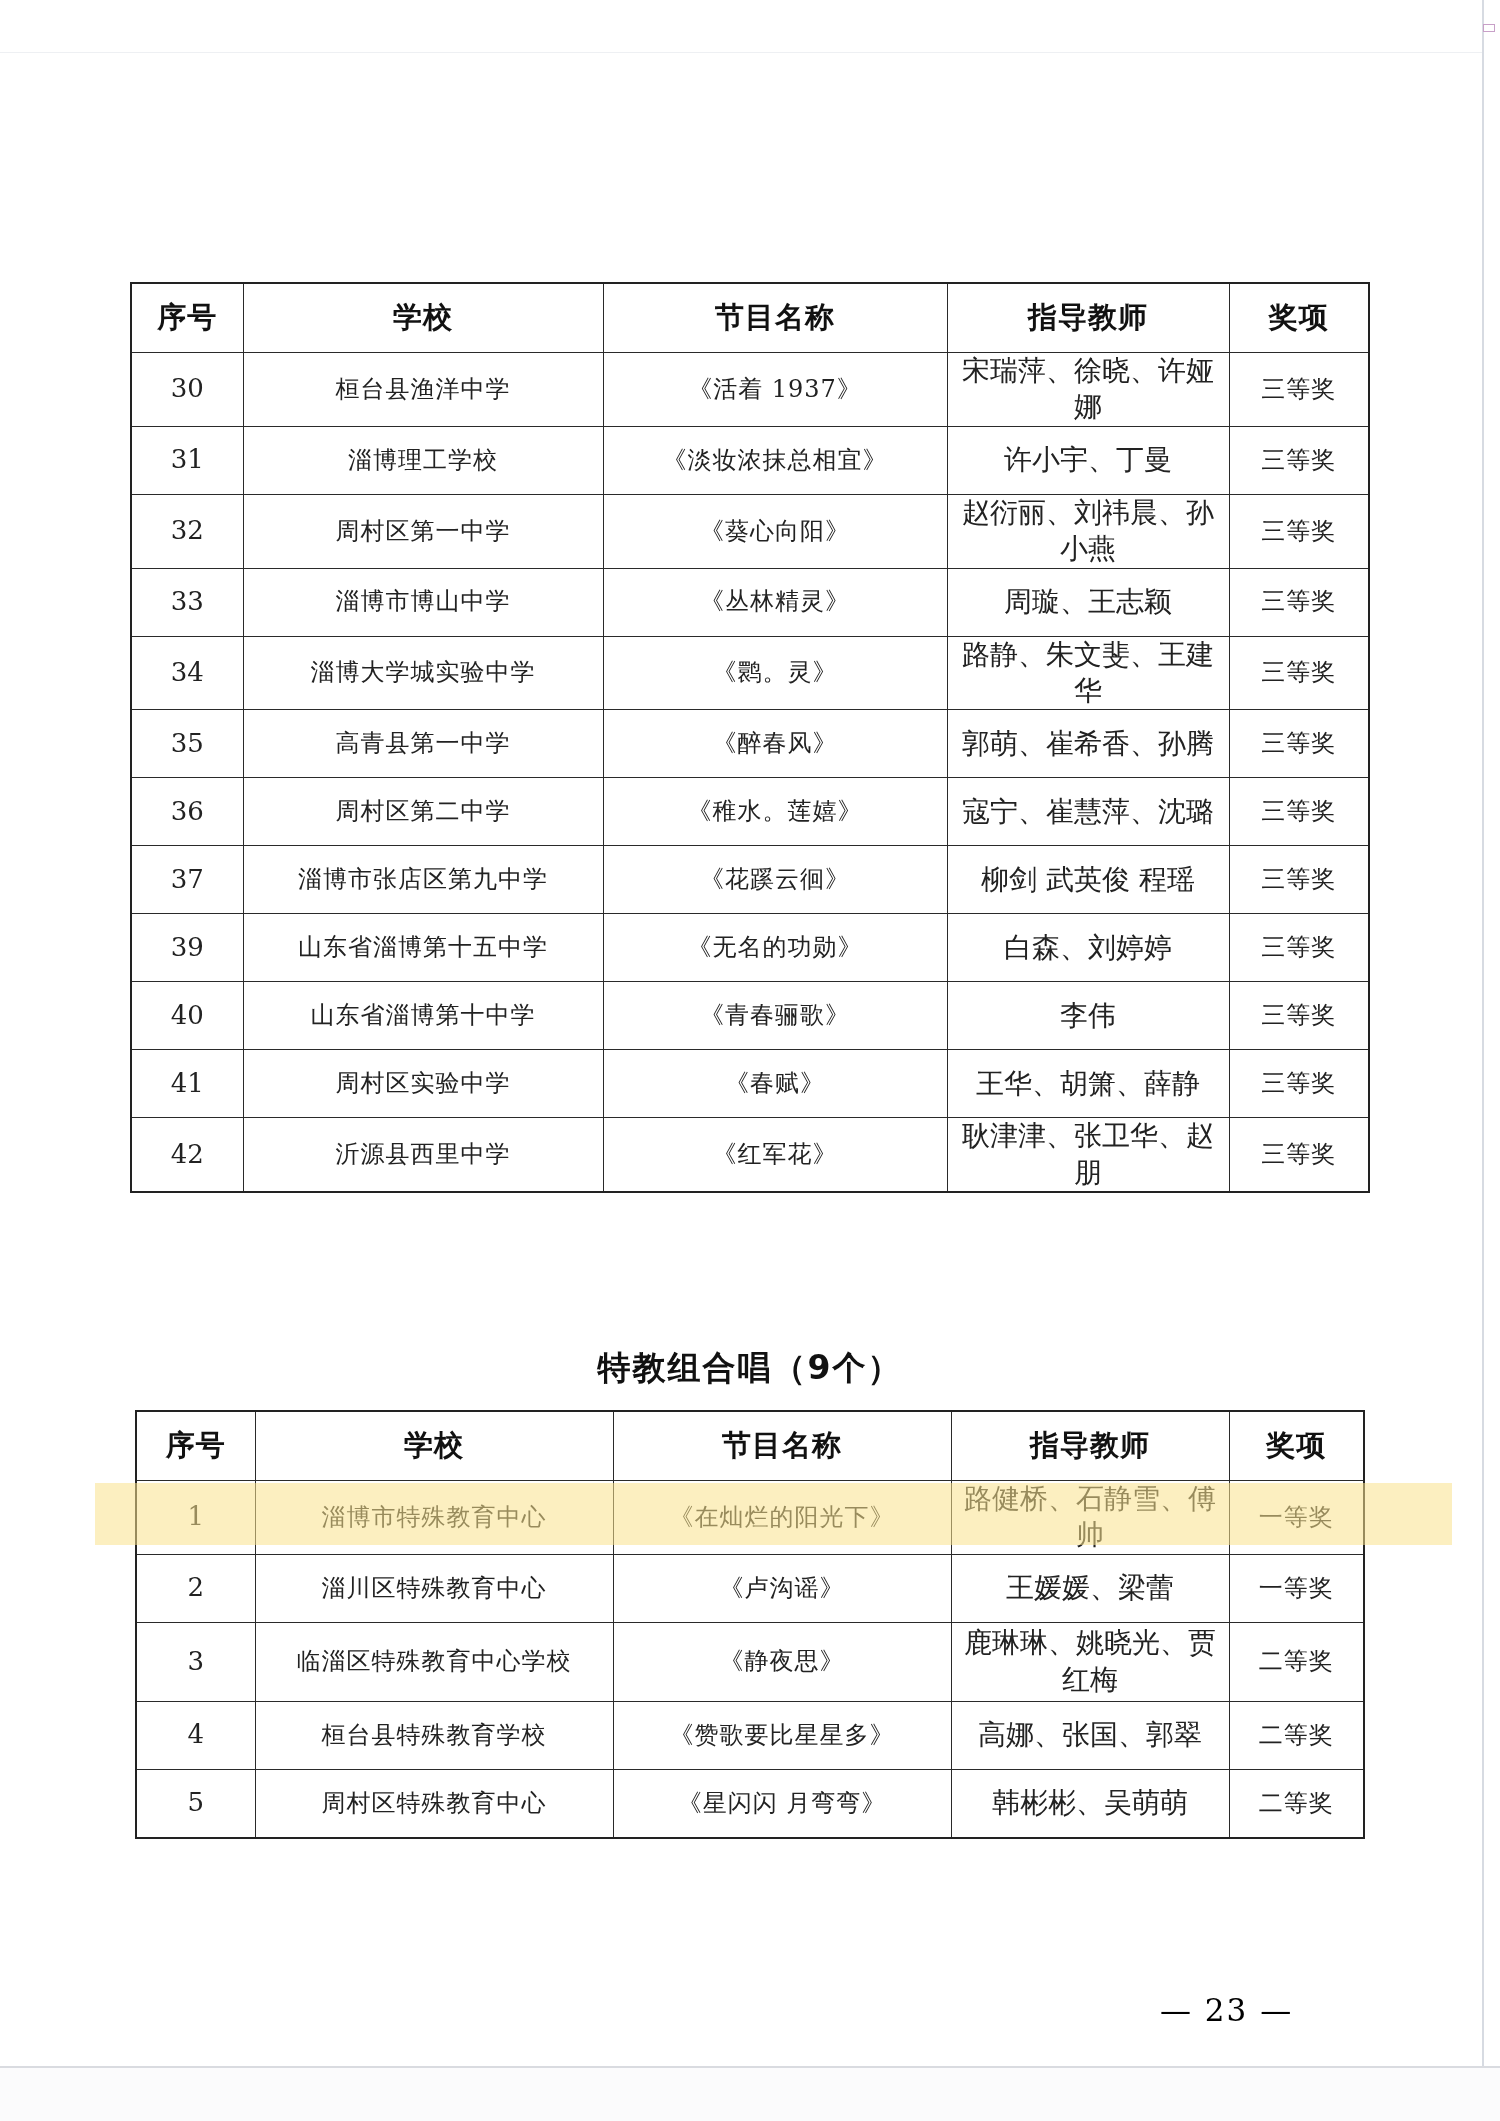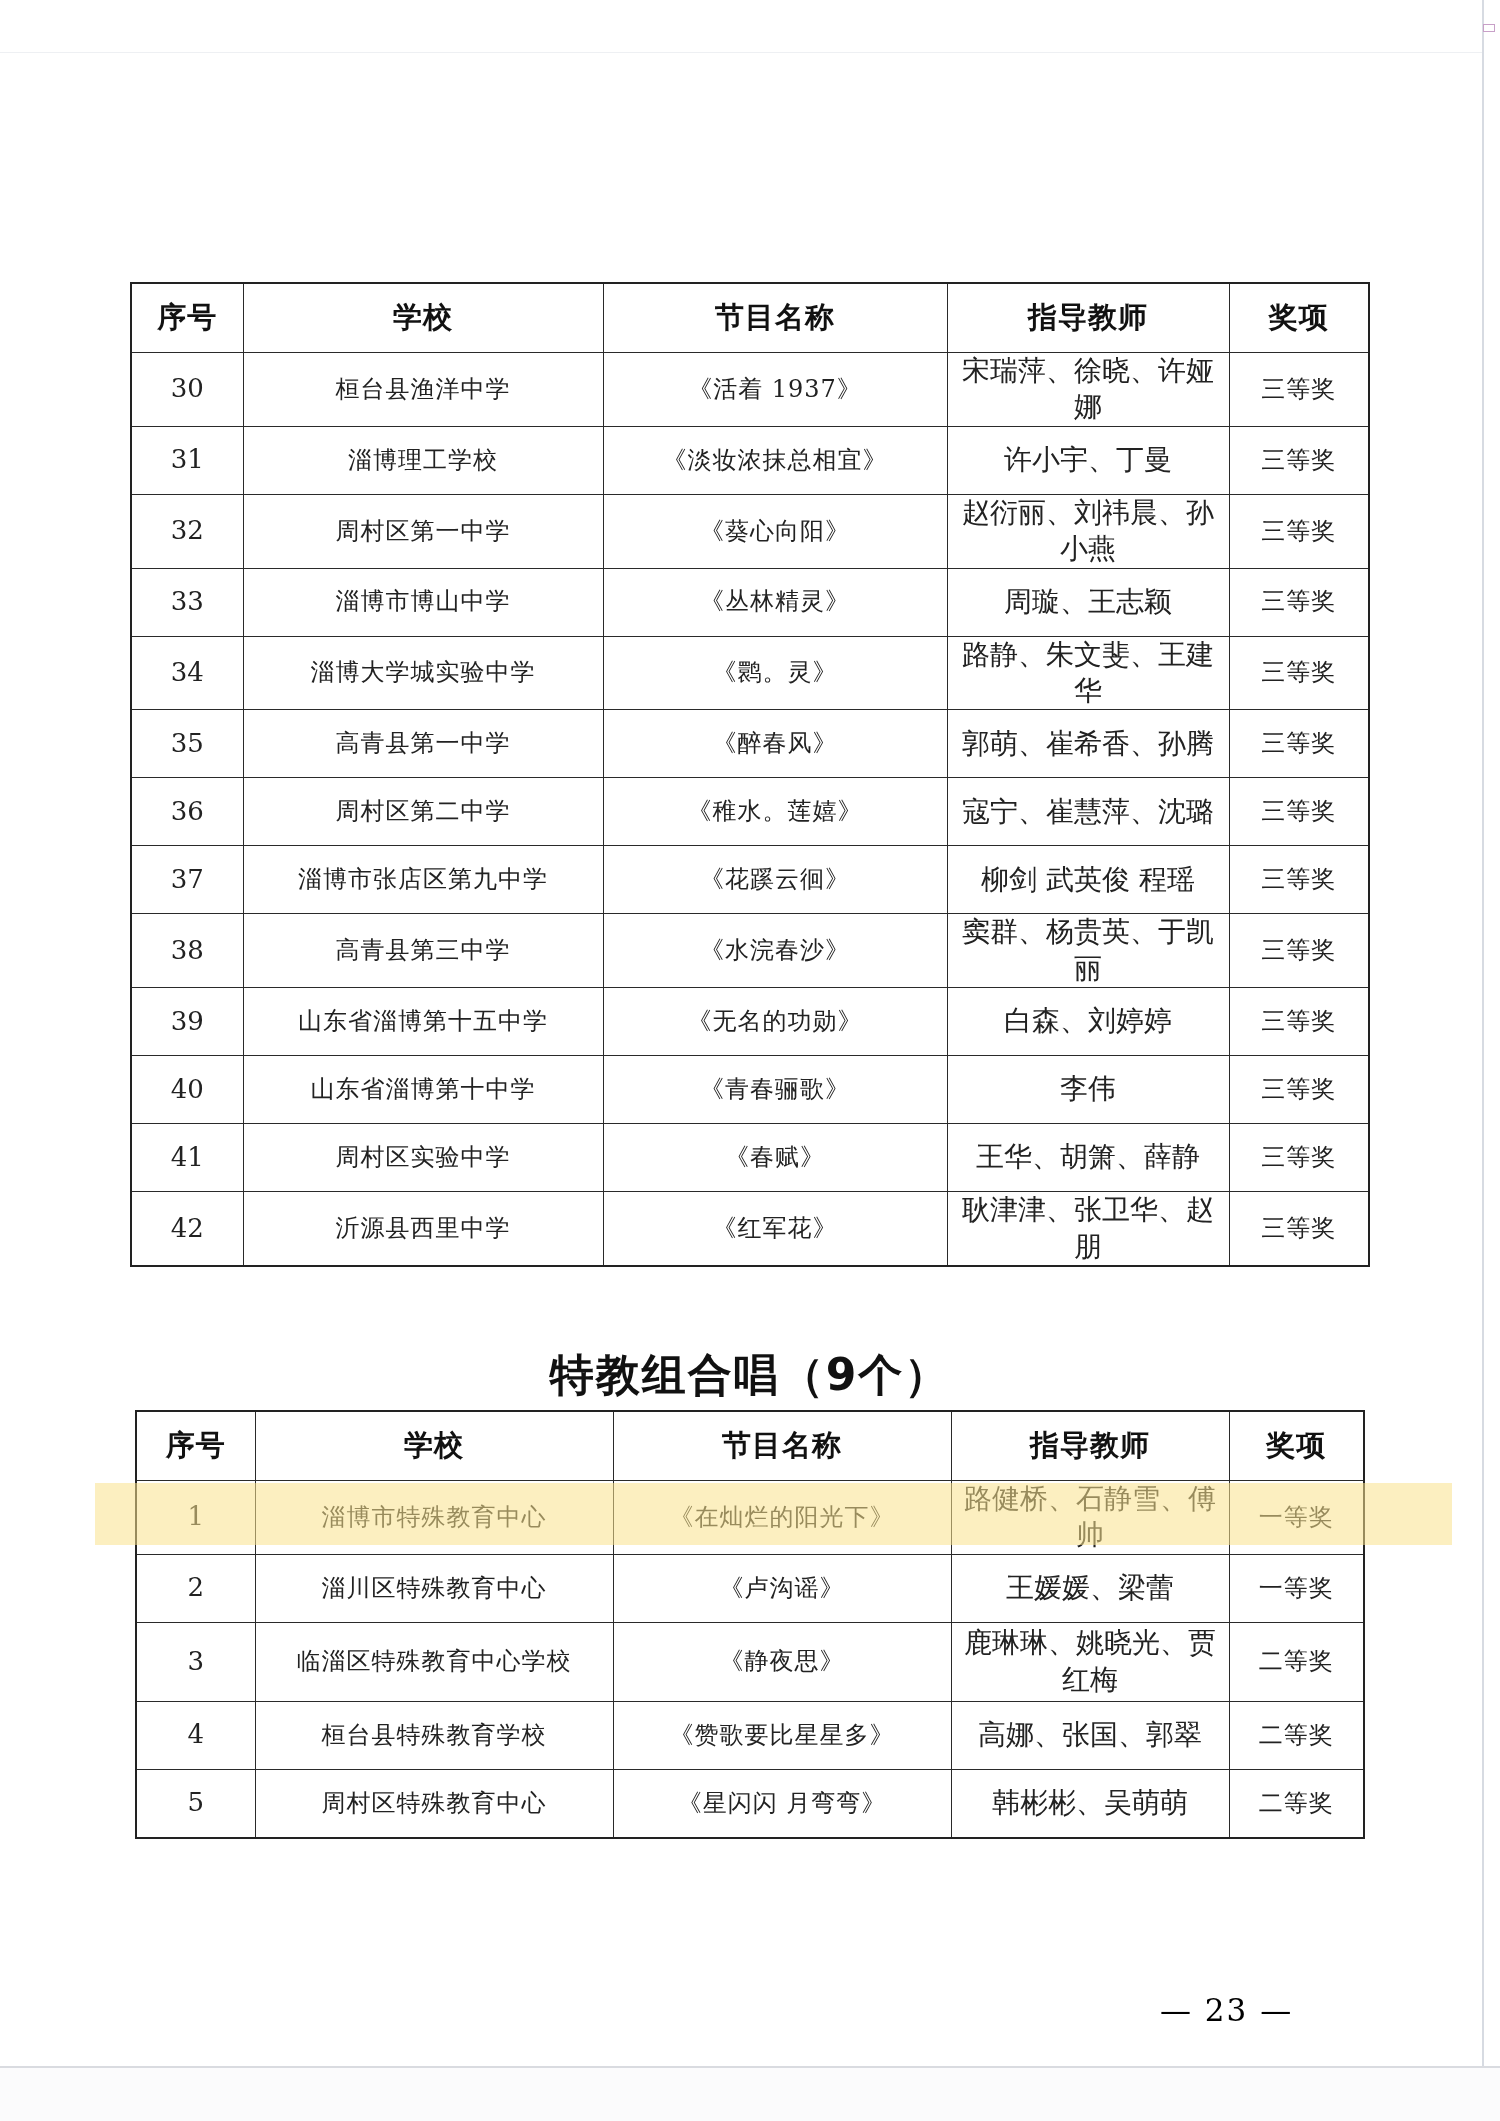--- a/index.html
+++ b/index.html
@@ -55,21 +55,21 @@
 
     #table2 { left: 135px; top: 1410px; width: 1228px; }
     #table2 th { height: 68px; }
     #table2 td { height: 67px; }
     #table2 tr.tall td { height: 78px; }
 
     .section-title {
       position: absolute; left: 0; width: 1500px; top: 1346px;
       text-align: center;
       font-family: "DejaVu Sans", "Liberation Sans", sans-serif;
-      font-weight: bold; font-size: 44px; color: #111; letter-spacing: 2px;
+      font-weight: bold; font-size: 33px; color: #111; letter-spacing: 2px;
     }
 
     .highlight {
       position: absolute; left: 95px; top: 1483px; width: 1357px; height: 62px;
       background: rgba(250, 226, 140, 0.55); pointer-events: none;
     }
 
     .page-number {
       position: absolute; left: 1160px; top: 1992px;
       font-family: "DejaVu Serif", "Liberation Serif", serif;
@@ -151,27 +151,20 @@
       <td>三等奖</td>
     </tr>
     <tr>
       <td class="num">37</td>
       <td>淄博市张店区第九中学</td>
       <td>《花蹊云徊》</td>
       <td class="teachers">柳剑 武英俊 程瑶</td>
       <td>三等奖</td>
     </tr>
     <tr>
-      <td class="num">38</td>
-      <td>高青县第三中学</td>
-      <td>《水浣春沙》</td>
-      <td class="teachers">窦群、杨贵英、于凯丽</td>
-      <td>三等奖</td>
-    </tr>
-    <tr>
       <td class="num">39</td>
       <td>山东省淄博第十五中学</td>
       <td>《无名的功勋》</td>
       <td class="teachers">白森、刘婷婷</td>
       <td>三等奖</td>
     </tr>
     <tr>
       <td class="num">40</td>
       <td>山东省淄博第十中学</td>
       <td>《青春骊歌》</td>

